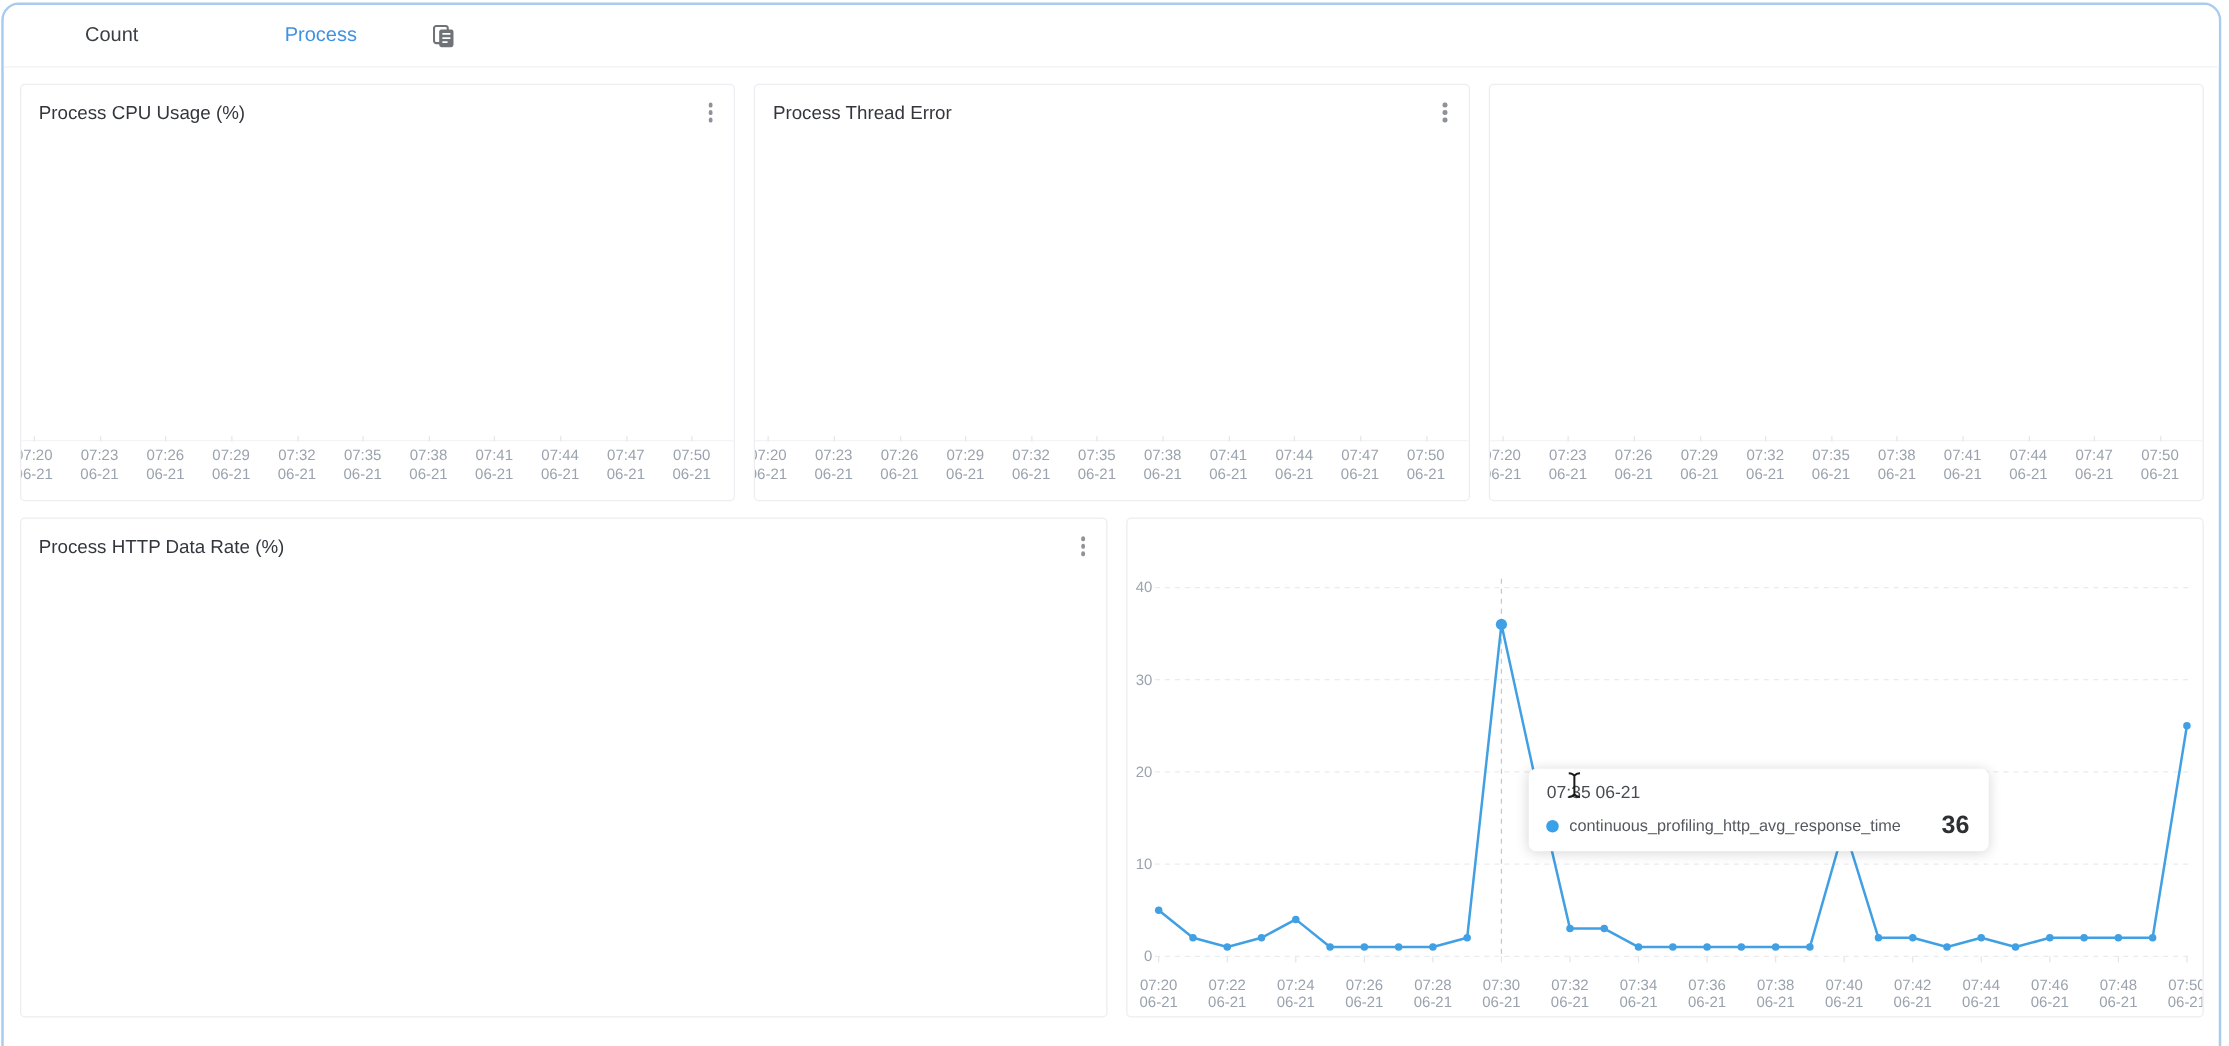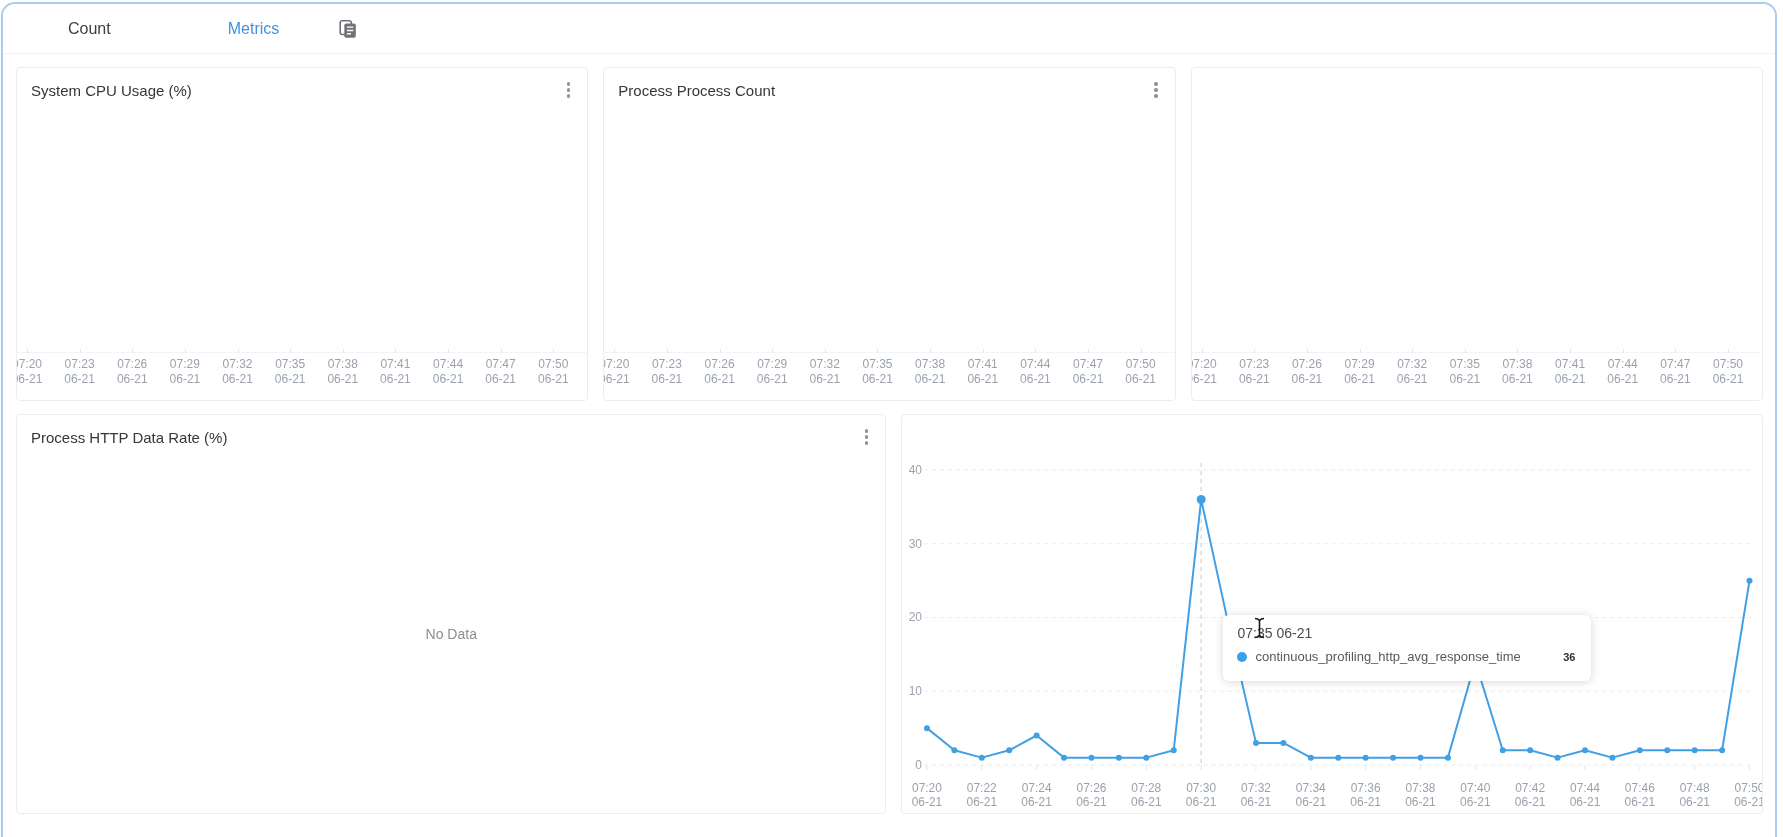--- a/index.html
+++ b/index.html
@@ -30,49 +30,49 @@
   .nodata-body{position:absolute;left:0;right:0;top:40px;bottom:0;display:flex;align-items:center;justify-content:center;}
   .nodata{color:#8b8f94;font-size:14px;}
   
   .chart-body{position:absolute;left:0;right:0;top:40px;bottom:0;}
   .chart-body svg{width:100%;height:100%;display:block;}
   .tooltip{position:absolute;left:321px;top:200px;width:368px;height:66px;box-sizing:border-box;background:#fff;border-radius:6px;box-shadow:0 1px 10px rgba(0,0,0,.16);padding:10px 16px 0 14px;z-index:5;}
   .tt-header{font-size:14px;color:#484c52;}
   .tt-row{display:flex;align-items:center;margin-top:8px;}
   .tt-dot{width:10px;height:10px;border-radius:50%;background:#3aa0e8;flex:none;}
   .tt-name{font-size:13px;color:#55595f;margin-left:8px;}
-  .tt-val{margin-left:auto;font-weight:bold;font-size:11px;color:#2e3033;}
+  .tt-val{margin-left:auto;font-weight:bold;font-size:20px;color:#2e3033;}
   .text-cursor{position:absolute;left:351px;top:202px;z-index:6;}
 </style>
 </head>
 <body>
 
 <div class="stage">
   <div class="frame">
 
     <div class="tabbar">
       <div class="tab">Count</div>
-      <div class="tab active">Metrics</div>
+      <div class="tab active">Process</div>
       <div class="tab-icon">
         <svg width="22" height="22" viewBox="0 0 24 24" fill="none">
           <rect x="3.5" y="3" width="12" height="15" rx="2" fill="none" stroke="#6f7377" stroke-width="1.8"></rect>
           <rect x="8" y="6" width="12.5" height="15.5" rx="2" fill="#6f7377"></rect>
           <line x1="10.8" y1="10" x2="17.8" y2="10" stroke="#fff" stroke-width="1.5"></line>
           <line x1="10.8" y1="13.6" x2="17.8" y2="13.6" stroke="#fff" stroke-width="1.5"></line>
           <line x1="10.8" y1="17.2" x2="15.3" y2="17.2" stroke="#fff" stroke-width="1.5"></line>
         </svg>
       </div>
     </div>
 
     <div class="content">
 
       <div class="row row1">
         <div class="panel">
           <div class="phead">
-            <div class="ptitle">System CPU Usage (%)</div>
+            <div class="ptitle">Process CPU Usage (%)</div>
             <div class="dots">
                 <i></i>
                 <i></i>
                 <i></i>
               </div>
           </div>
           <div class="axline"></div>
           <div class="empty-axis">
               <div class="axl" style="left: 0%;">
                 <span>07:20</span>
@@ -126,21 +126,21 @@
               <i style="left: 90%;"></i>
               <div class="axl" style="left: 100%;">
                 <span>07:50</span>
                 <span>06-21</span>
               </div>
               <i style="left: 100%;"></i>
             </div>
         </div>
         <div class="panel">
           <div class="phead">
-            <div class="ptitle">Process Process Count</div>
+            <div class="ptitle">Process Thread Error</div>
             <div class="dots">
                 <i></i>
                 <i></i>
                 <i></i>
               </div>
           </div>
           <div class="axline"></div>
           <div class="empty-axis">
               <div class="axl" style="left: 0%;">
                 <span>07:20</span>
@@ -263,23 +263,20 @@
 
       <div class="row row2">
         <div class="panel">
           <div class="phead">
             <div class="ptitle">Process HTTP Data Rate (%)</div>
             <div class="dots">
                 <i></i>
                 <i></i>
                 <i></i>
               </div>
-          </div>
-          <div class="nodata-body">
-            <span class="nodata">No Data</span>
           </div>
         </div>
 
         <div class="panel">
           <div class="chart-body">
             <svg id="rt-chart" viewBox="0 0 861 358" preserveAspectRatio="none">
                 <line x1="22" y1="310" x2="853" y2="310" stroke="#e9ebee" stroke-width="1" stroke-dasharray="4 4"></line>
                 <text x="20" y="314" text-anchor="end" font-size="12" fill="#9ba3ae">0</text>
                 <line x1="22" y1="236.25" x2="853" y2="236.25" stroke="#e9ebee" stroke-width="1" stroke-dasharray="4 4"></line>
                 <text x="20" y="240.25" text-anchor="end" font-size="12" fill="#9ba3ae">10</text>

